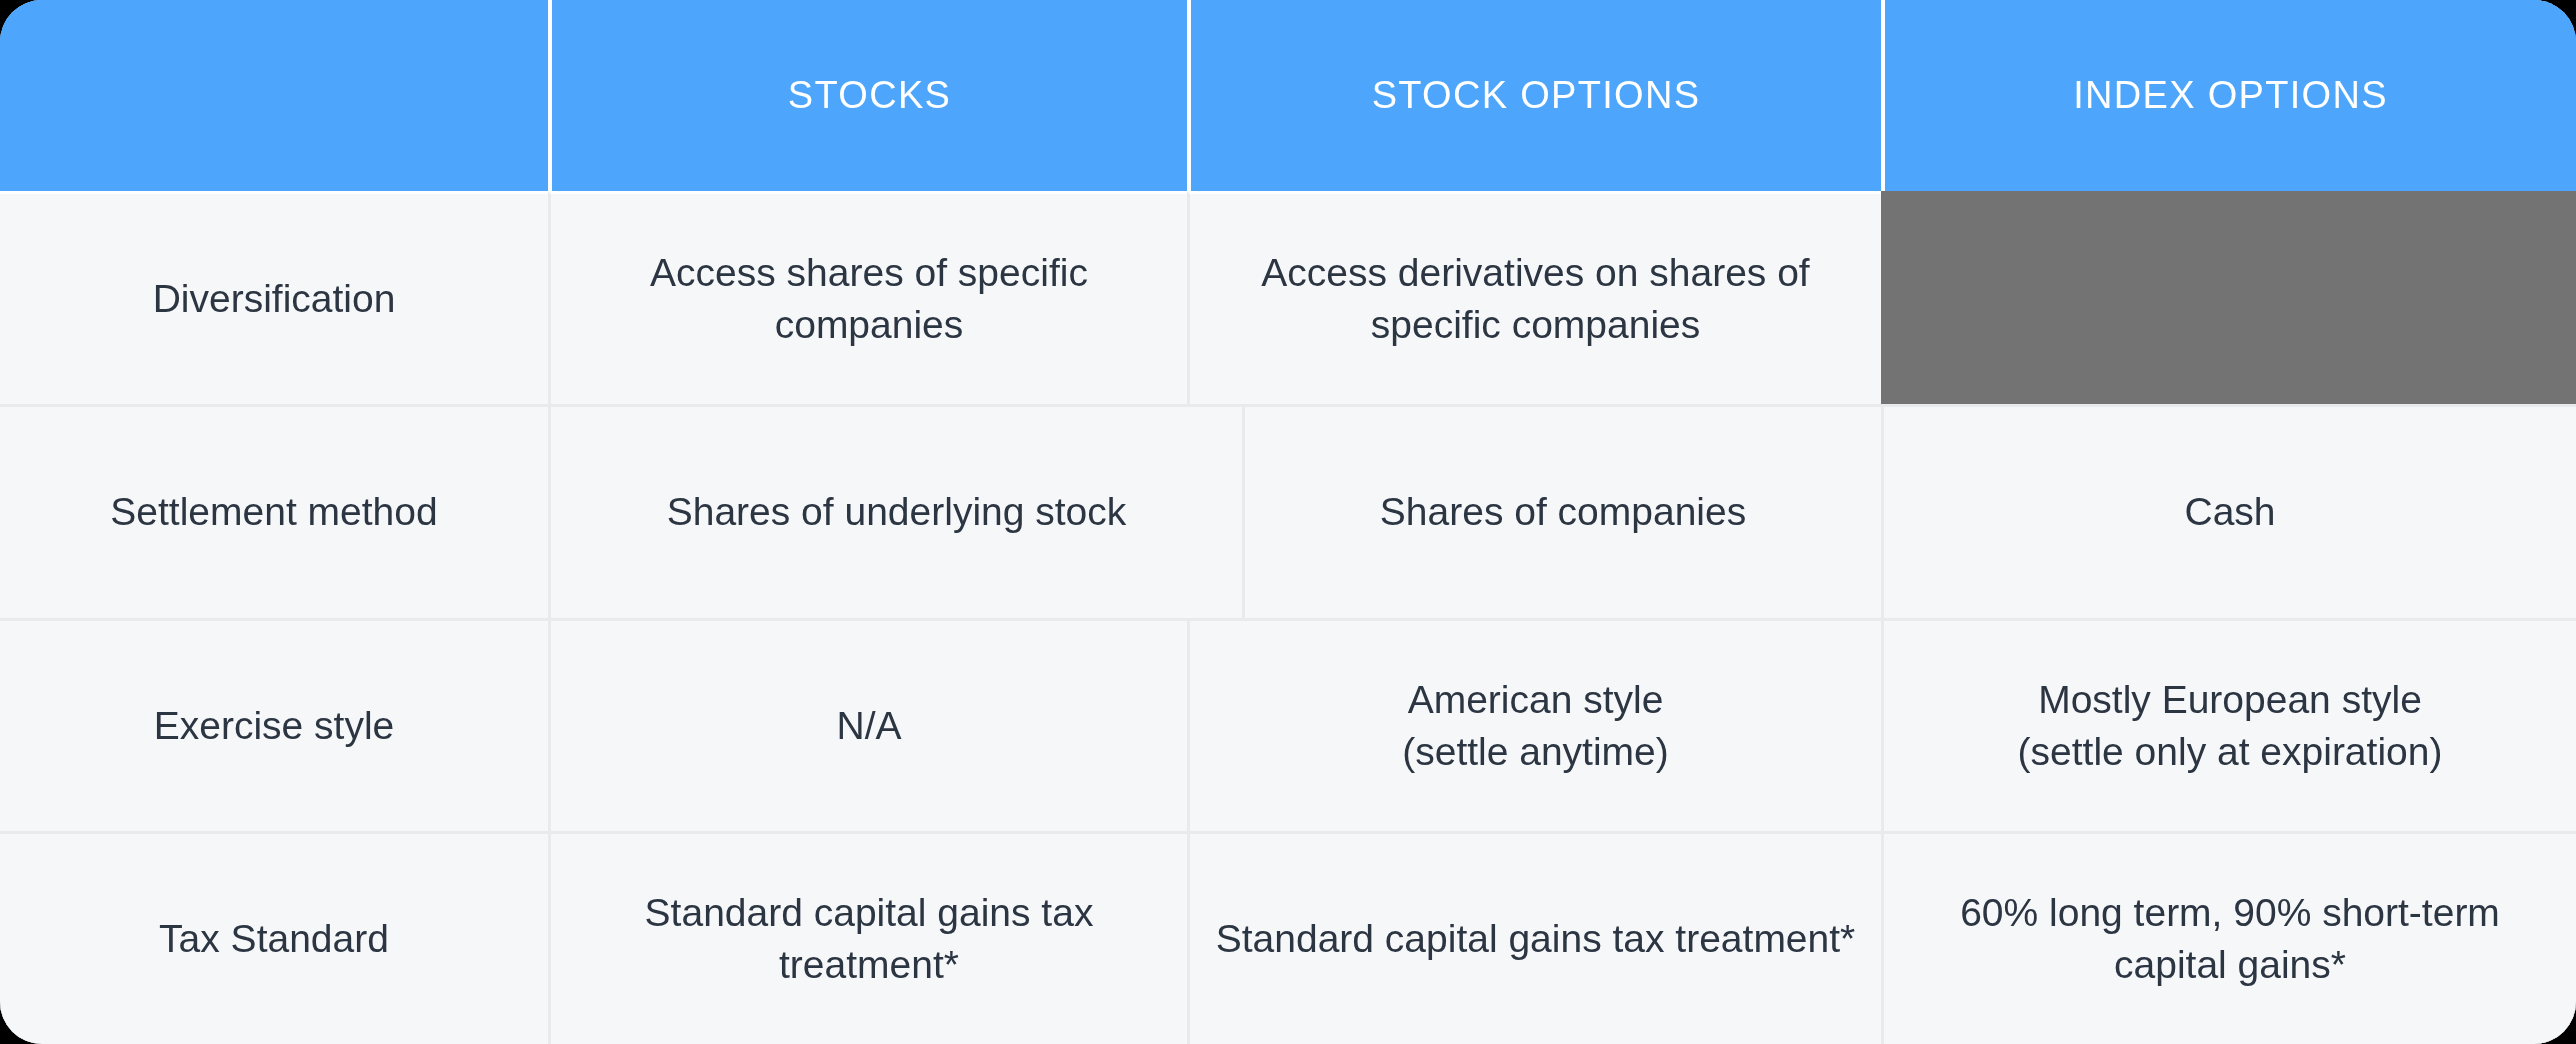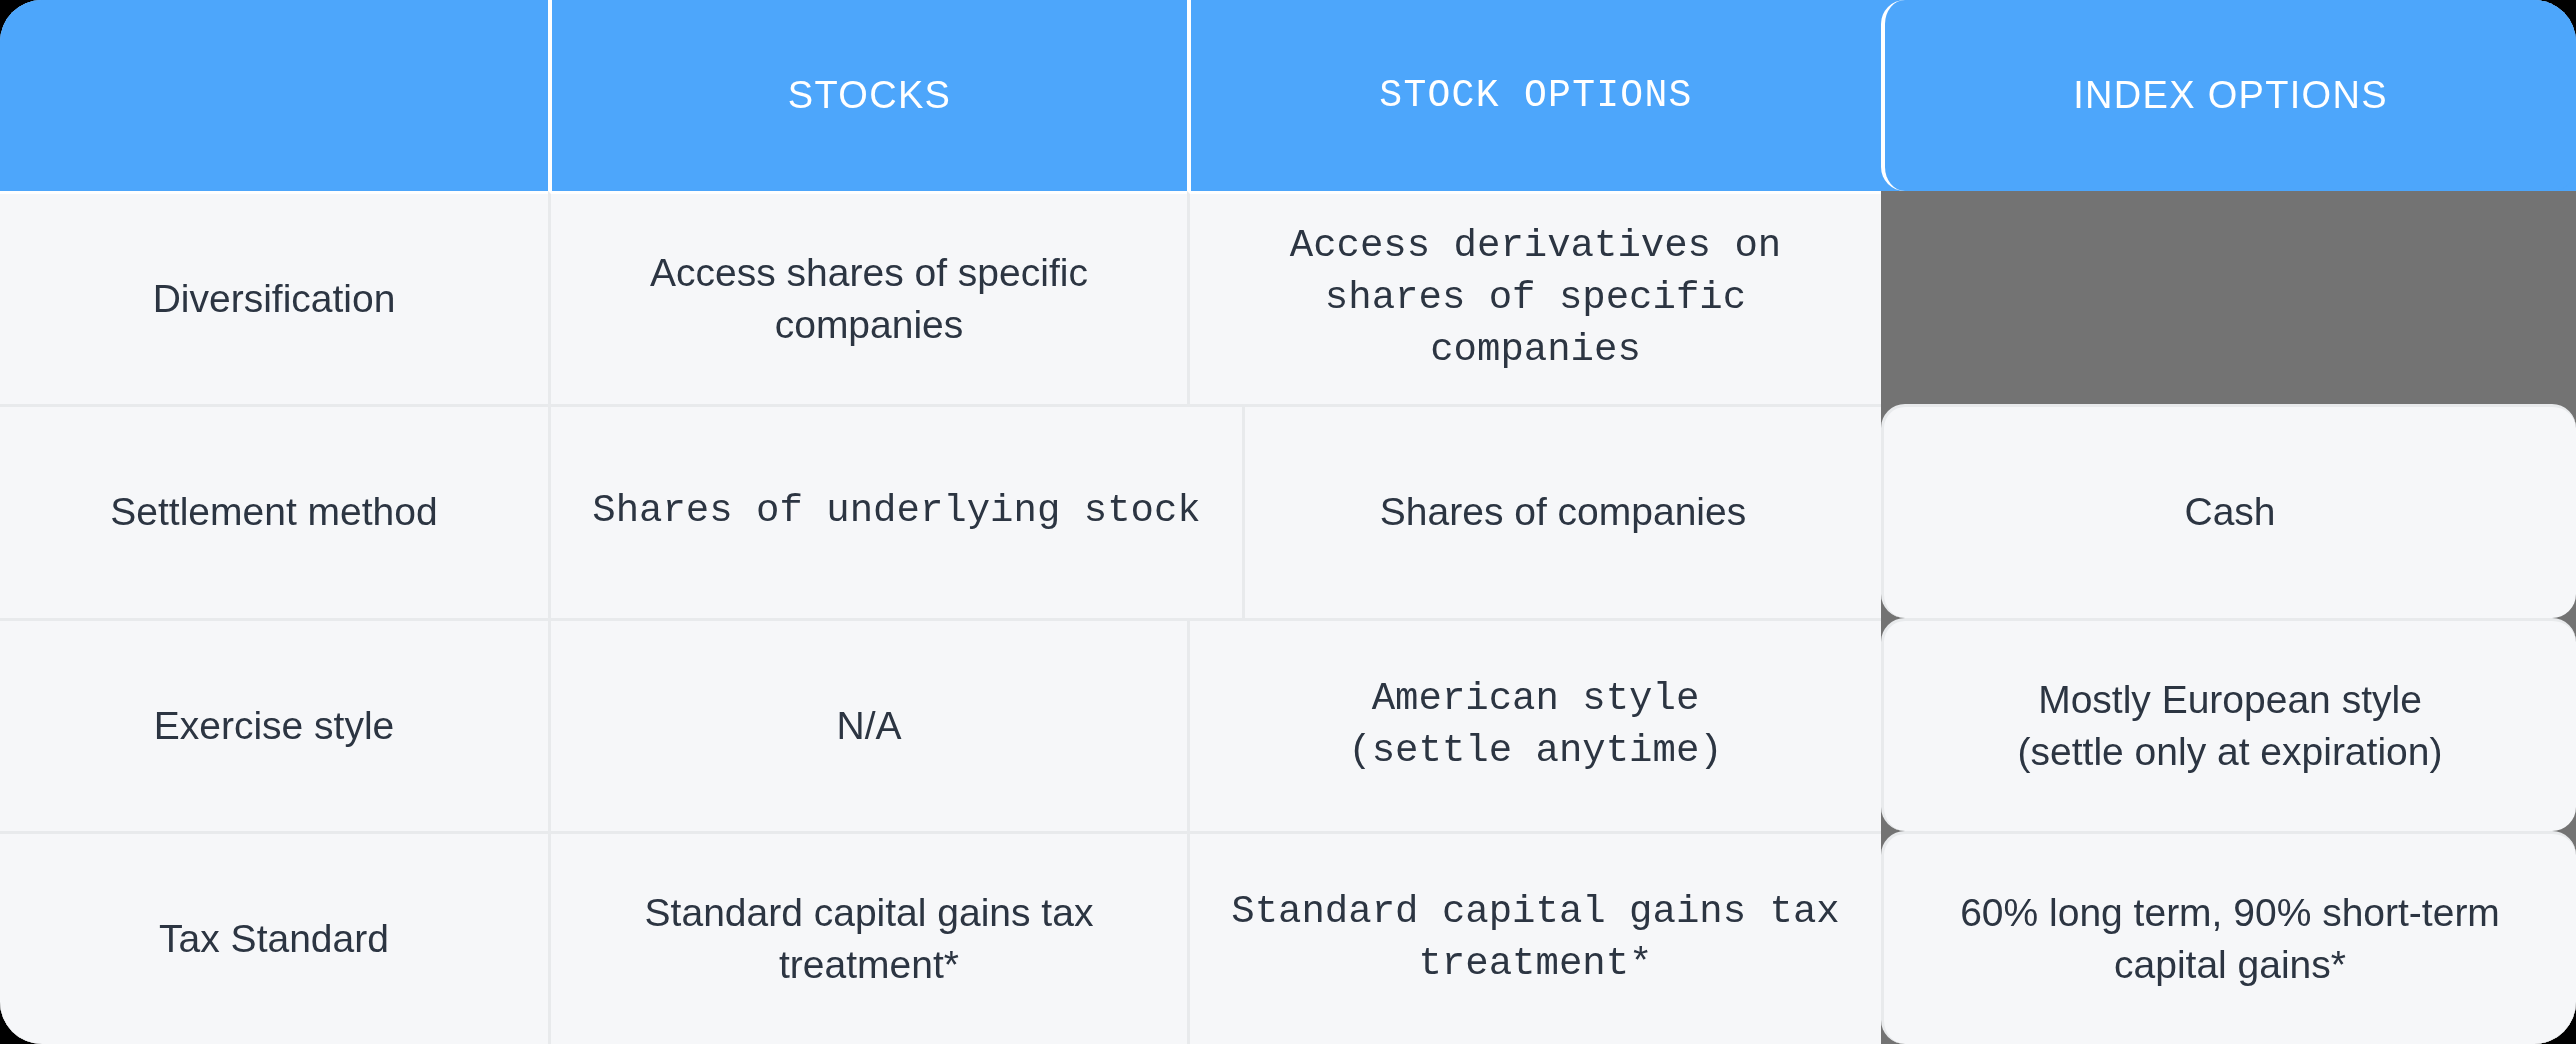--- a/index.html
+++ b/index.html
@@ -83,22 +83,22 @@
     border-top: 3.7px solid #ffffff;
   }
   .table-row .cell .cell-text {
     display: block;
     white-space: pre-line;
   }
 
   
   .col-0 { flex: 0 0 548px;  width: 548px; }
   .col-1 { flex: 0 0 639px;  width: 639px; }
-  .col-2 { flex: 0 0 694px;  width: 694px; font-family: Liberation Mono, monospace; }
-  .col-3 { flex: 1 1 auto; border-radius: 24px; }
+  .col-2 { flex: 0 0 694px;  width: 694px; }
+  .col-3 { flex: 1 1 auto; }
 
   .table-row .col-1,
   .table-row .col-2 { }
 </style>
 </head>
 <body>
 
 <div class="comparison-table">
 
   <div class="table-header">

